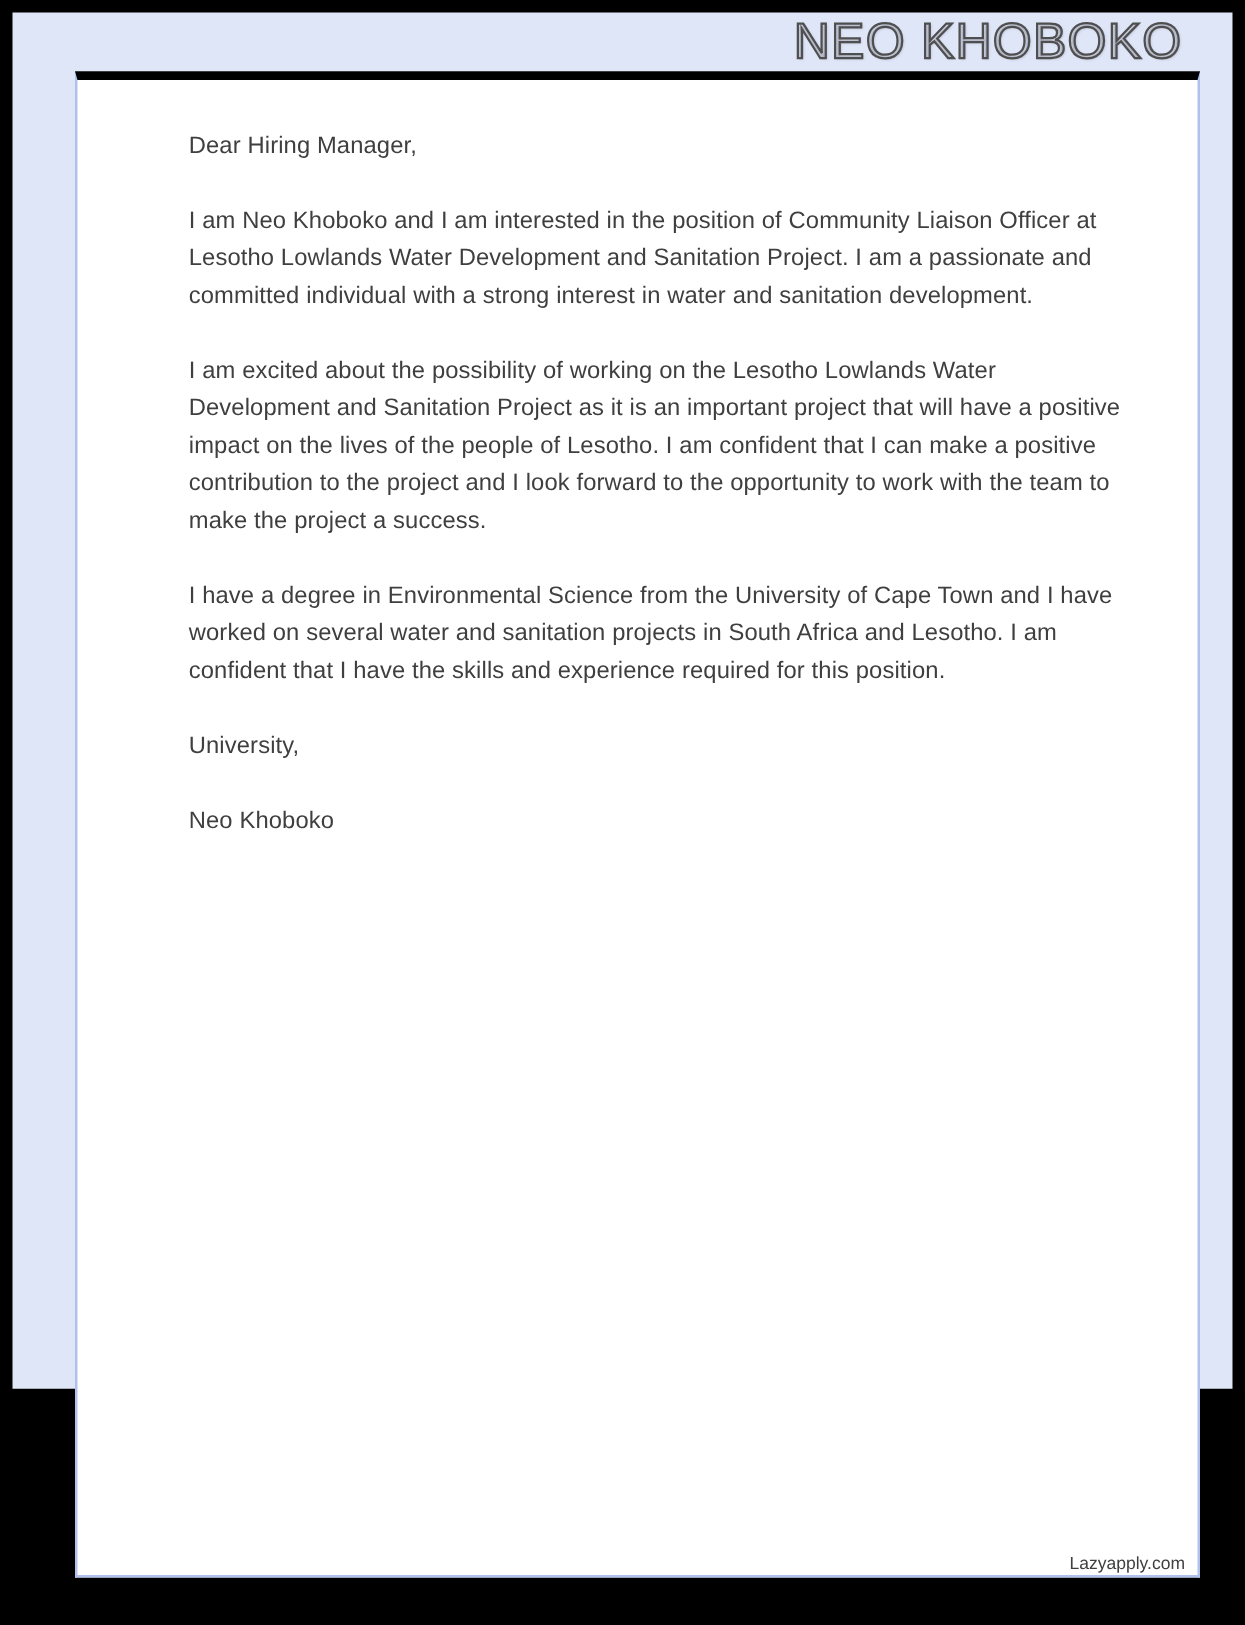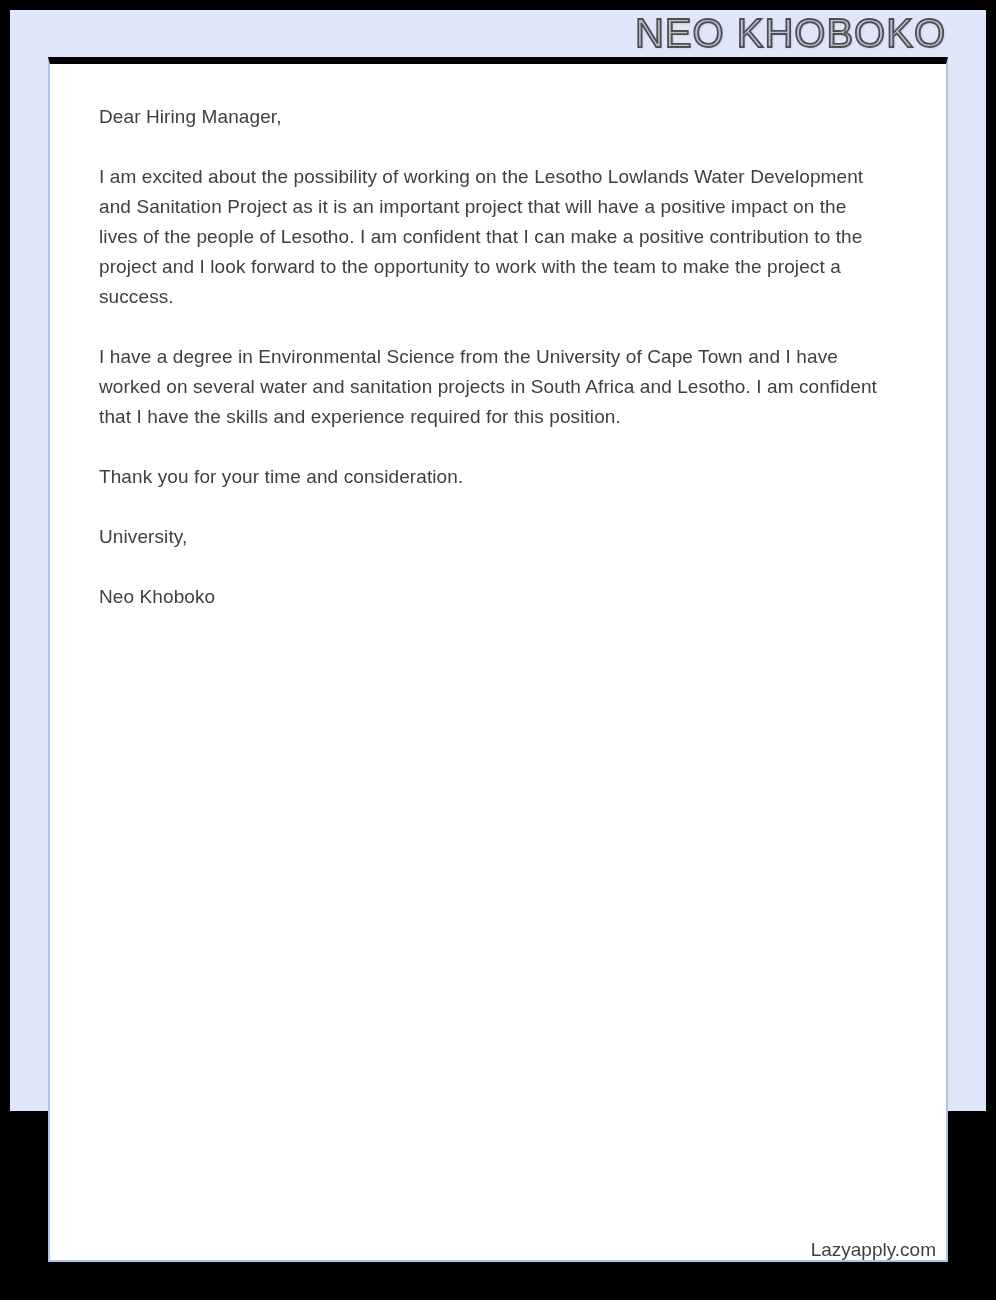--- a/index.html
+++ b/index.html
@@ -32,28 +32,29 @@
     font-weight: 400;
     letter-spacing: 1px;
     color: transparent;
     -webkit-text-stroke: 1.8px var(--header-stroke, #4f4f4f);
     text-shadow: 1px 1px 2px rgba(90, 90, 100, 0.35);
     white-space: nowrap;
   }
   .panel {
     position: relative;
     box-sizing: border-box;
-    margin: 0 38px;
+    margin: 0 50px;
     width: 900px;
     height: 1205px;
     background: #ffffff;
     border-top: 7px solid var(--accent-top-border, #000000);
     border-left: 2px solid var(--panel-border, #b0c2ec);
     border-right: 2px solid var(--panel-border, #b0c2ec);
     border-bottom: 2px solid var(--panel-border, #b0c2ec);
+    padding-left: 40px;
   }
   .letter {
     padding: 38px 58px 0 49px;
   }
   .letter p {
     margin: 0 0 30px 0;
     font-size: 19px;
     line-height: 30px;
     color: var(--text, #3f3f3f);
     letter-spacing: 0.1px;
@@ -61,40 +62,40 @@
   .letter p.signature {
     margin-bottom: 10px;
   }
   .letter p.date-line {
     color: var(--date, #2196f3);
   }
   .watermark {
     position: absolute;
     right: 10px;
     bottom: 1px;
-    font-size: 19px;
+    font-size: 14px;
     line-height: 18px;
     color: var(--text, #3f3f3f);
   }
 </style>
 </head>
 <body>
 
 <div class="page">
 
   <div class="header-strip">
     <span class="header-name">NEO KHOBOKO</span>
   </div>
 
   <div class="panel">
     <div class="letter">
       <p>Dear Hiring Manager,</p>
+      <p>I am Neo Khoboko and I am interested in the position of Community Liaison Officer at Lesotho Lowlands Water Development and Sanitation Project. I am a passionate and committed individual with a strong interest in water and sanitation development.</p>
       <p>I am excited about the possibility of working on the Lesotho Lowlands Water Development and Sanitation Project as it is an important project that will have a positive impact on the lives of the people of Lesotho. I am confident that I can make a positive contribution to the project and I look forward to the opportunity to work with the team to make the project a success.</p>
       <p>I have a degree in Environmental Science from the University of Cape Town and I have worked on several water and sanitation projects in South Africa and Lesotho. I am confident that I have the skills and experience required for this position.</p>
-      <p>Thank you for your time and consideration.</p>
       <p>University,</p>
       <p class="signature">Neo Khoboko</p>
     </div>
 
     <div class="watermark">Lazyapply.com</div>
   </div>
 
 </div>
 
 </body></html>

